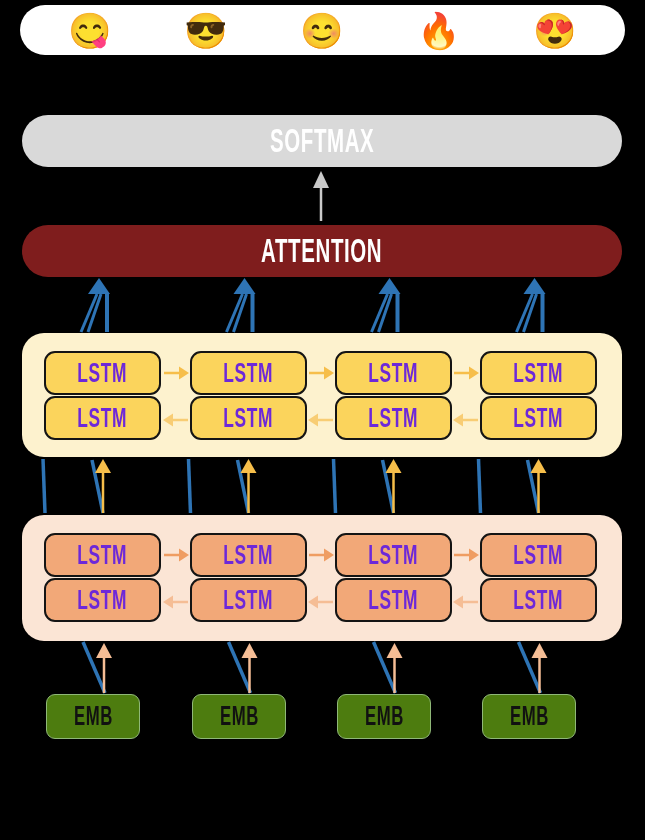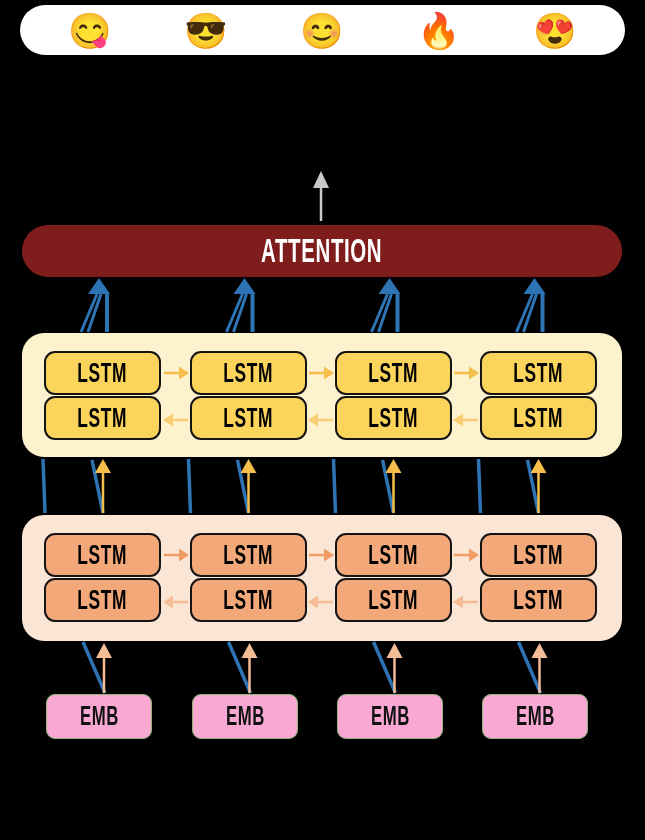--- a/index.html
+++ b/index.html
@@ -19,47 +19,50 @@
   .bar.softmax{top:115px;background:#D9D9D9;}
   .bar.attention{top:225px;background:#7f1d1d;}
 
   
   .lstm-container{position:absolute;left:22px;width:600px;height:124px;border-radius:22px;z-index:2;}
   .lstm-container.l2{top:333px;background:#FDF2CE;height:124px;}
   .lstm-container.l1{top:515px;background:#FBE5D5;height:126px;}
 
   .cell{position:absolute;width:117px;height:44px;border:2.5px solid #141414;border-radius:11px;
         box-sizing:border-box;display:flex;align-items:center;justify-content:center;
-        color:#000000;font-size:28px;}
+        color:#6d28d9;font-size:28px;}
   .cell.yellow{background:#FBD45C;}
   .cell.orange{background:#F2A878;}
   .c1{left:22px;} .c2{left:168px;} .c3{left:313px;} .c4{left:458px;}
   .r1{top:18px;} .r2{top:63px;}
 
   
-  .emb{position:absolute;top:694px;width:106px;height:45px;background:#f9a8d4;
+  .emb{position:absolute;top:694px;width:94px;height:45px;background:#4d7c0f;
        border:1.5px solid #8FB878;border-radius:9px;box-sizing:border-box;
        display:flex;align-items:center;justify-content:center;color:#111;font-size:27px;z-index:2;}
   .e1{left:46px;} .e2{left:192px;} .e3{left:337px;} .e4{left:482px;}
 
   svg.arrows{position:absolute;left:0;top:0;z-index:4;pointer-events:none;}
 </style>
 </head>
 <body>
 
 <div class="canvas">
 
   <div class="emoji-pill">
     <span class="emoji">😋</span>
     <span class="emoji">😎</span>
     <span class="emoji">😊</span>
     <span class="emoji">🔥</span>
     <span class="emoji">😍</span>
   </div>
 
+  <div class="bar softmax">
+    <span class="cond">SOFTMAX</span>
+  </div>
 
   <div class="bar attention">
     <span class="cond">ATTENTION</span>
   </div>
 
   <div class="lstm-container l2">
     <div class="cell yellow c1 r1">
         <span class="cond">LSTM</span>
       </div>
     <div class="cell yellow c2 r1">

